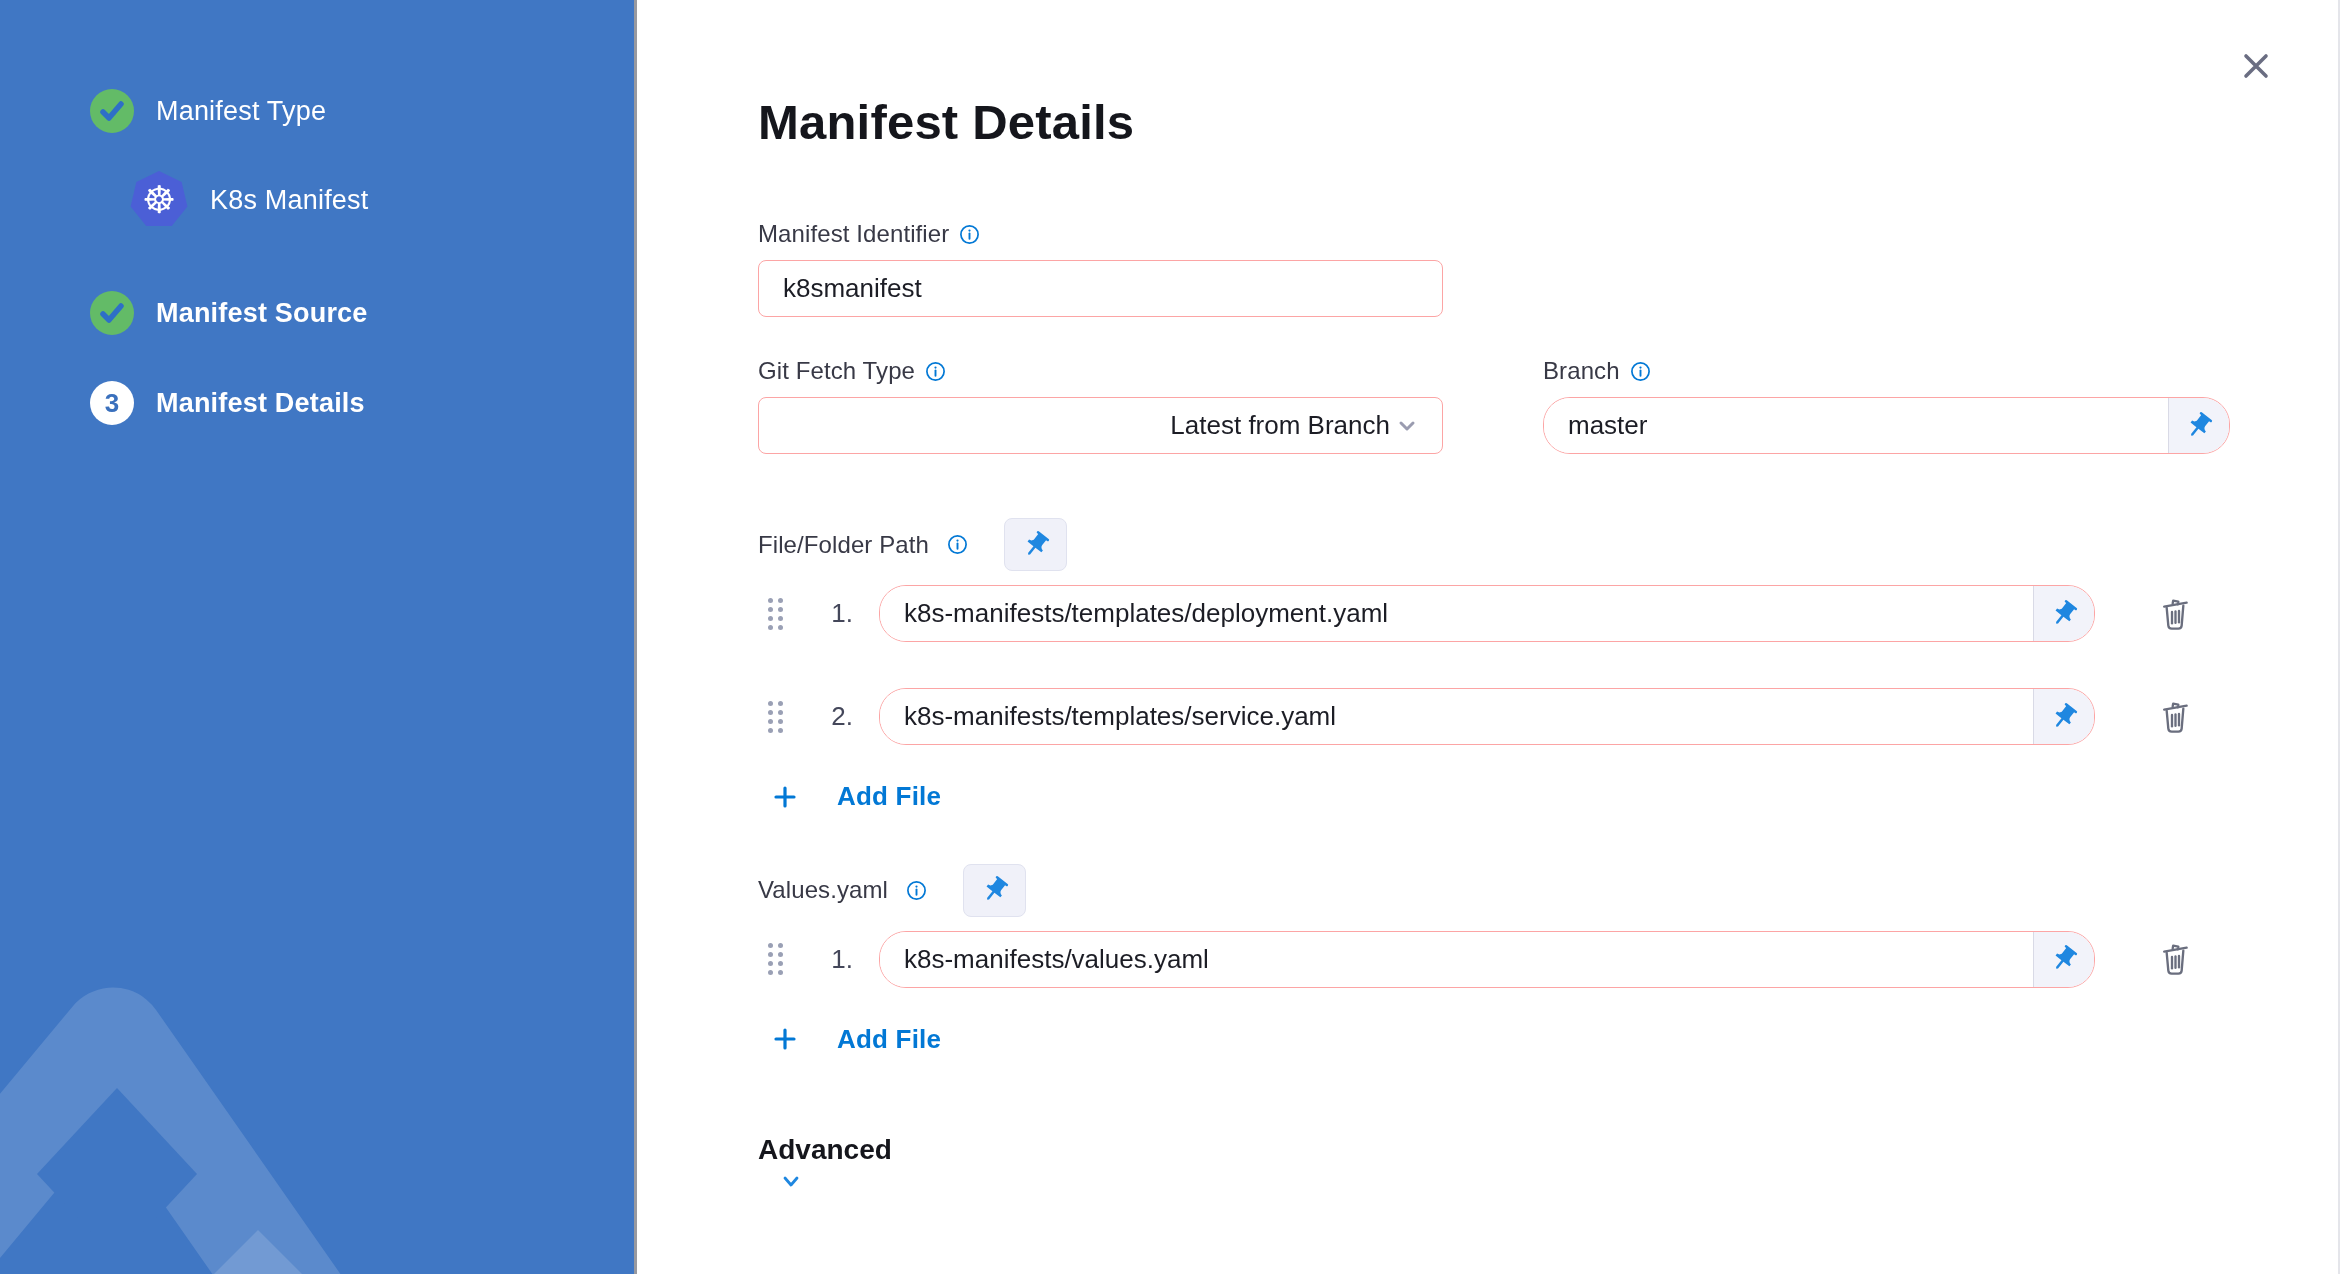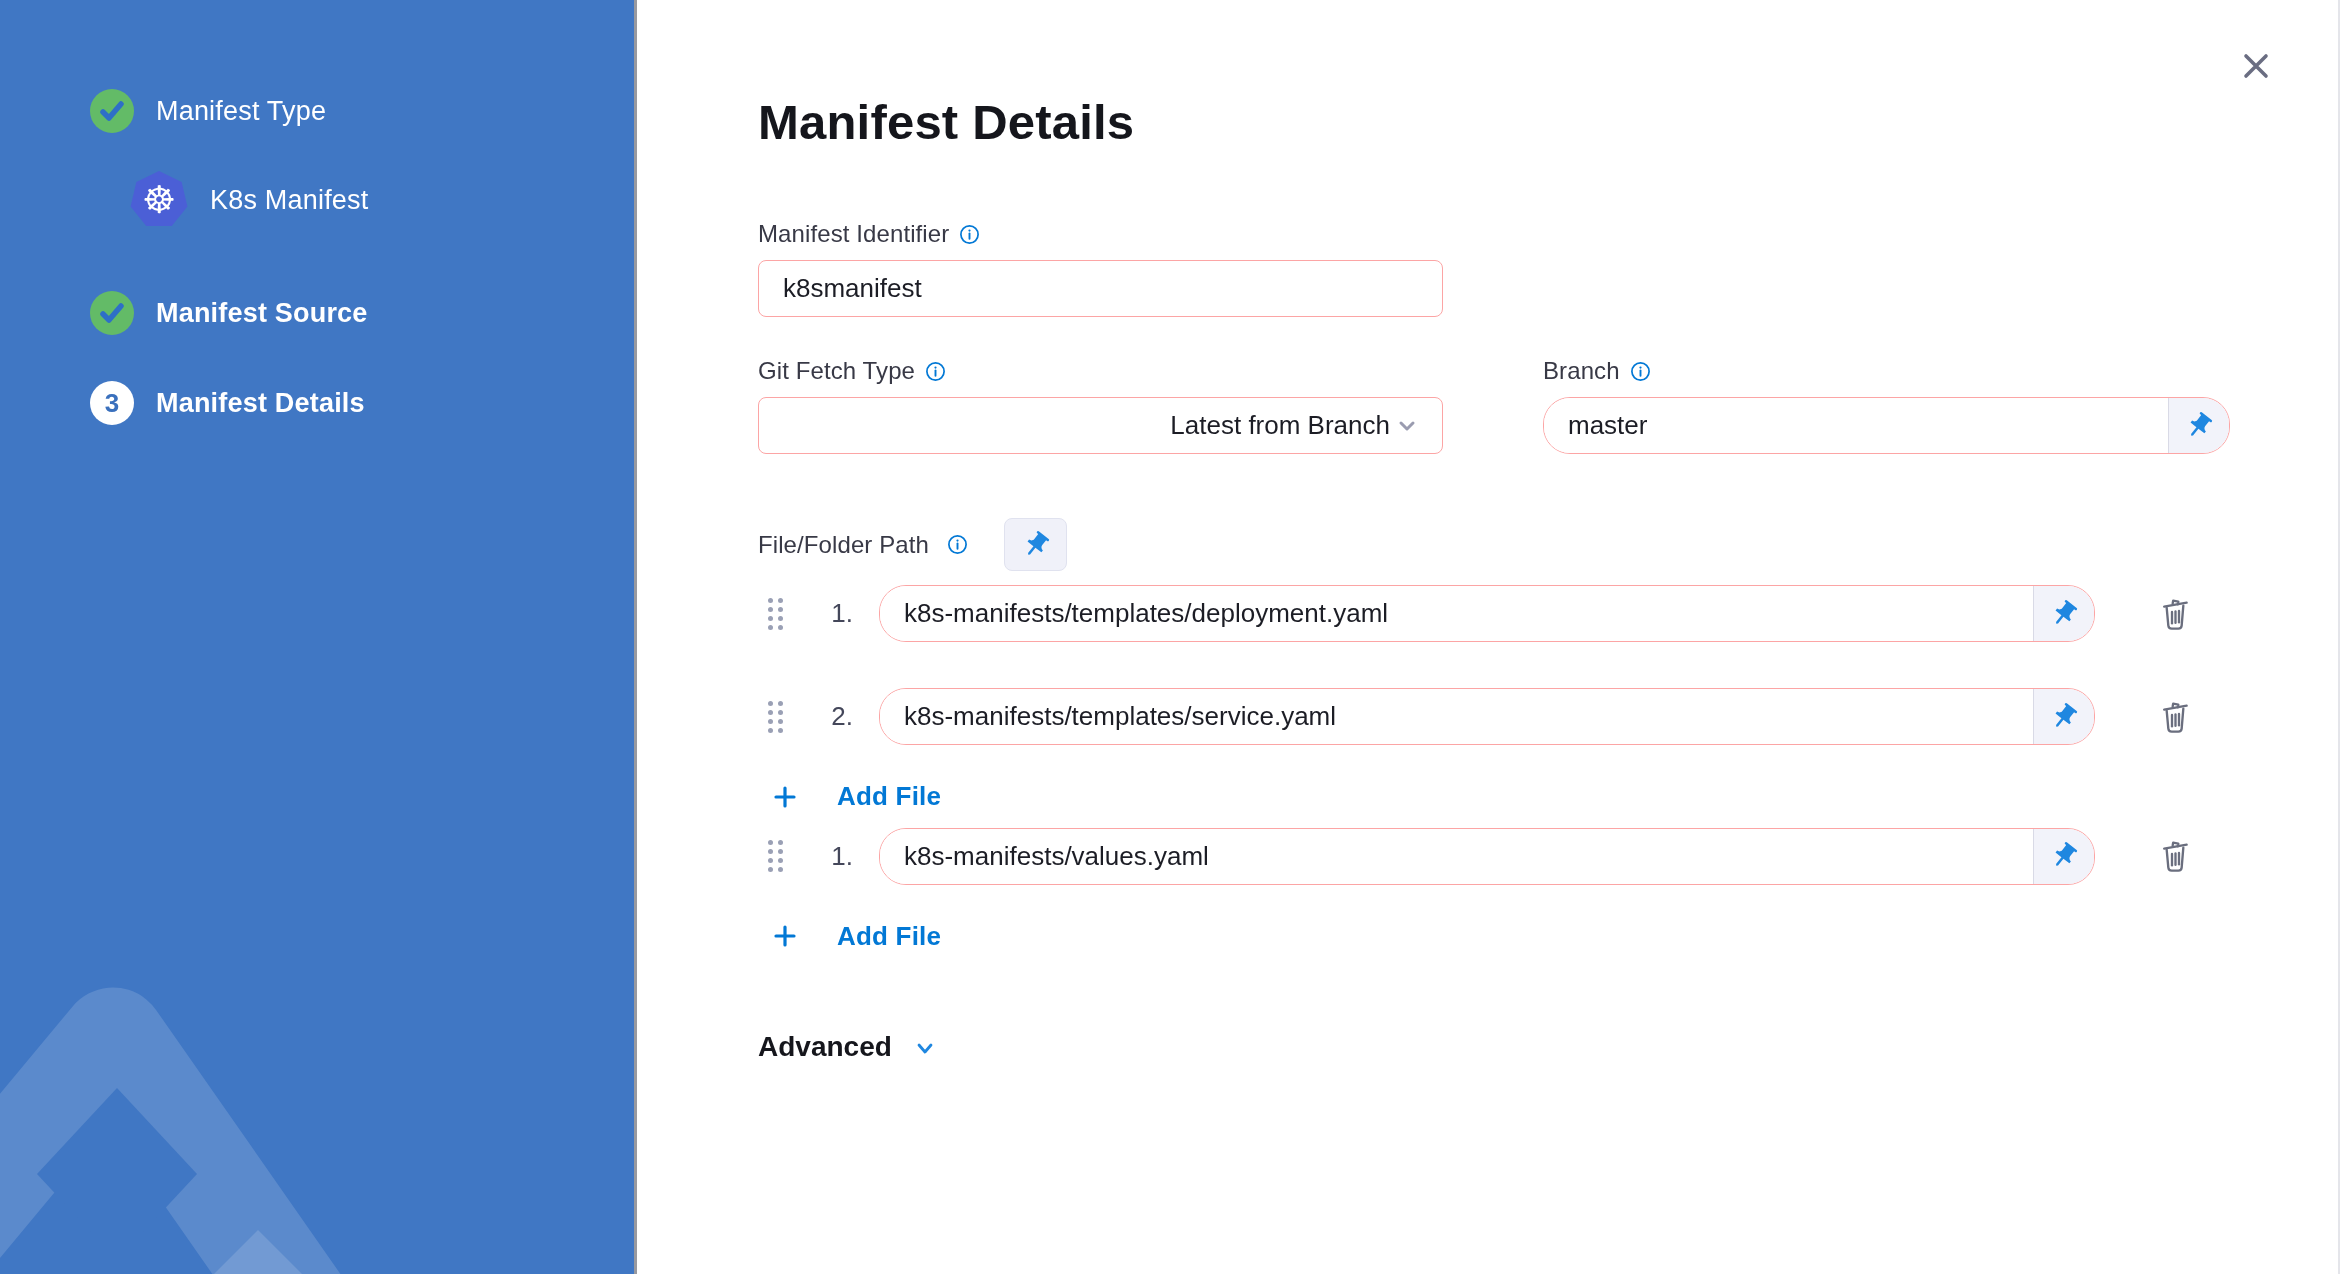--- a/index.html
+++ b/index.html
@@ -61,21 +61,21 @@
   .path-row { display:flex; align-items:center; margin-left:10px; }
   .drag-handle { display:grid; grid-template-columns:repeat(2,5px); grid-template-rows:repeat(4,5px); gap:4px 5px; cursor:grab; }
   .drag-handle i { width:5px; height:5px; border-radius:50%; background:#9aa0b5; }
   .row-index { width:70px; text-align:right; font-size:26px; color:#44475a; margin-right:26px; }
   .path-row .input-group { margin-top:0; width:1216px;gap:44px; }
   .trash-btn { margin-left:58px; background:transparent; border:none; cursor:pointer; display:flex; align-items:center; justify-content:center; width:44px; height:44px; }
 
   .add-file { margin-top:36px; display:inline-flex; align-items:center; background:transparent; border:none; cursor:pointer; color:#0278d5; font-size:26px; font-weight:700; margin-left:14px; font-family:"Liberation Sans","DejaVu Sans",sans-serif;gap:27px; }
   .add-file .add-label { margin-left:12px; letter-spacing:.2px; }
 
-  .advanced-row { margin-top:78px; display:inline-flex; align-items:flex-end; cursor:pointer; background:transparent; border:none; font-family:"Liberation Sans","DejaVu Sans",sans-serif; }
+  .advanced-row { margin-top:78px; display:inline-flex; align-items:flex-start; cursor:pointer; background:transparent; border:none; font-family:"Liberation Sans","DejaVu Sans",sans-serif;flex-direction:column; }
   .advanced-label { font-size:28px; font-weight:700; color:#15161c; }
   .advanced-row svg { margin-left:18px; }
 </style>
 </head>
 <body>
 
 <div class="app">
 
   <aside class="sidebar">
     <div class="steps">
@@ -283,20 +283,37 @@
     </div>
 
     <button class="add-file">
       <svg width="26" height="26" viewBox="0 0 26 26">
           <path d="M13 4 v18 M4 13 h18" stroke="#0278d5" stroke-width="3.2" stroke-linecap="round"></path>
         </svg>
       <span class="add-label">Add File</span>
     </button>
 
     
+    <div class="section-label-row vy-label-row">
+      <span class="field-label">Values.yaml</span>
+      <span class="info-icon">
+        <svg width="21" height="21" viewBox="0 0 21 21">
+            <circle cx="10.5" cy="10.5" r="8.6" fill="none" stroke="#0278d5" stroke-width="1.7"></circle>
+            <circle cx="10.5" cy="6.6" r="1.1" fill="#0278d5"></circle>
+            <line x1="10.5" y1="9.4" x2="10.5" y2="14.8" stroke="#0278d5" stroke-width="1.9" stroke-linecap="round"></line>
+          </svg>
+      </span>
+      <button class="pin-button">
+        <svg width="30" height="30" viewBox="0 0 24 24">
+            <g transform="rotate(38 12 12)">
+              <path d="M16 9V4h1a1 1 0 0 0 0-2H7a1 1 0 0 0 0 2h1v5c0 1.66-1.34 3-3 3v2h5.97v7l1 1 1-1v-7H19v-2c-1.66 0-3-1.34-3-3z" fill="#1f87e0"></path>
+            </g>
+          </svg>
+      </button>
+    </div>
 
     <div class="path-rows">
       <div class="path-row">
         <span class="drag-handle">
             <i></i>
             <i></i>
             <i></i>
             <i></i>
             <i></i>
             <i></i>

